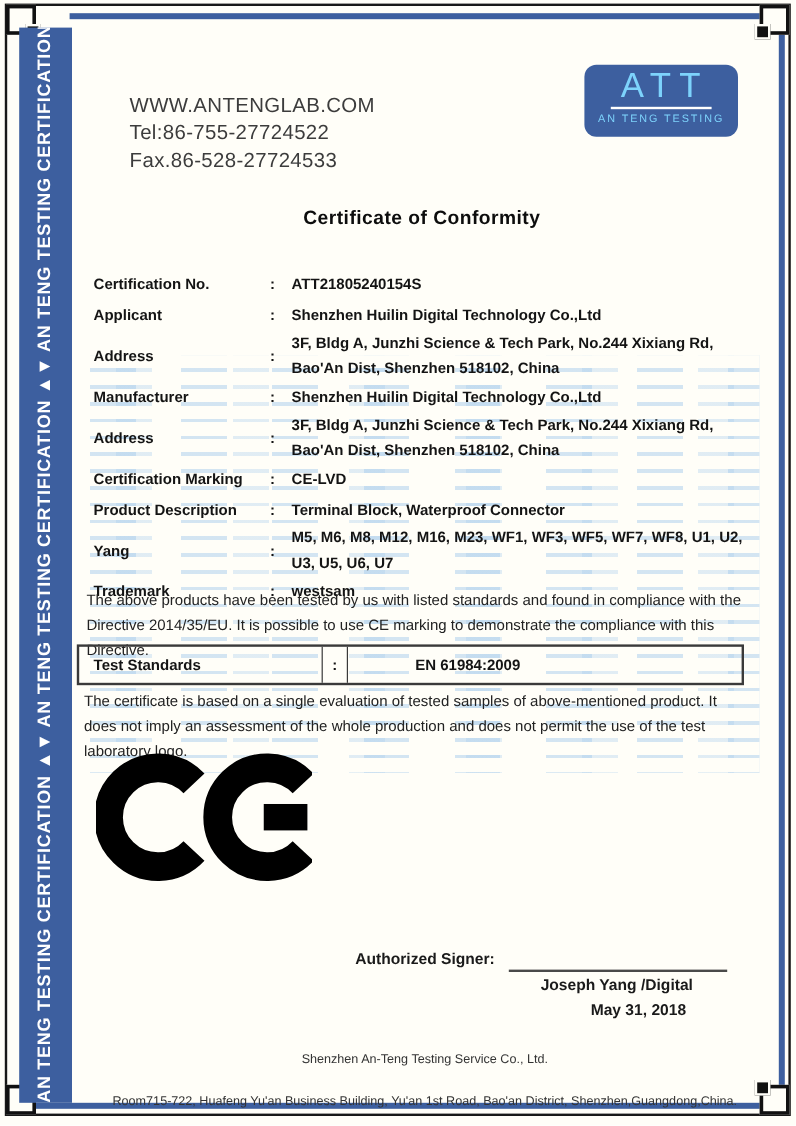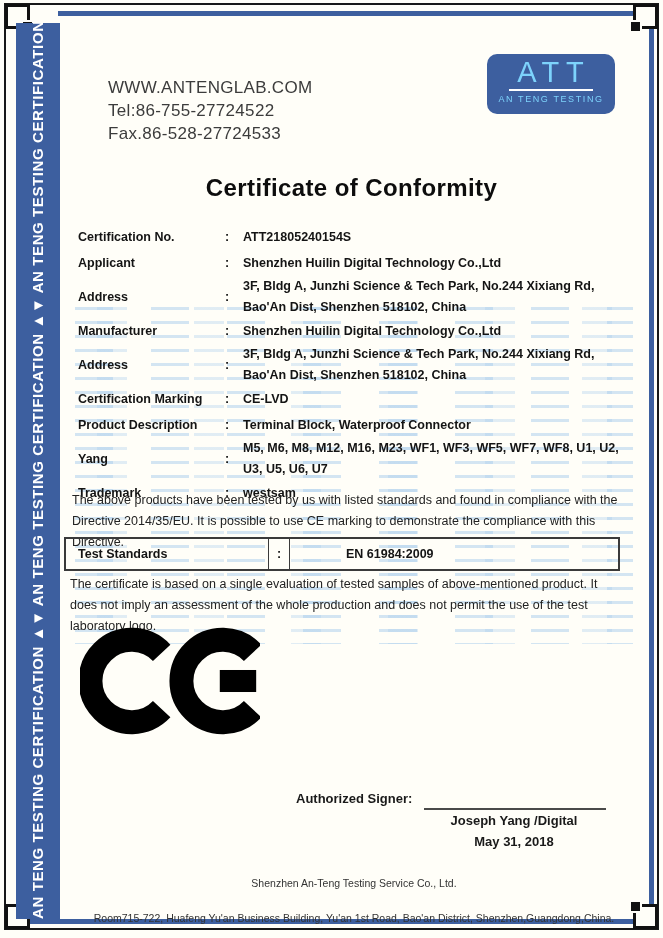--- a/index.html
+++ b/index.html
@@ -37,38 +37,38 @@
   .logo-name{font-size:9px;letter-spacing:1.6px;margin-top:3px;}
   
   .watermark{
     position:absolute;left:75px;top:296px;width:558px;height:348px;pointer-events:none;
     background-image:
       repeating-linear-gradient(180deg,#fffef8 0 11px,rgba(255,254,248,0) 11px 14px),
       repeating-linear-gradient(90deg,rgba(168,204,236,0.50) 0 38px,transparent 38px 76px),
       repeating-linear-gradient(90deg,transparent 0 22px,rgba(168,204,236,0.35) 22px 52px,transparent 52px 97px);
   }
   
-  .title{position:absolute;left:60px;right:20px;top:174px;text-align:center;font-size:24px;font-weight:bold;letter-spacing:0.4px;color:#0d0d0d;}
+  .title{position:absolute;left:60px;right:20px;top:174px;text-align:center;font-size:16px;font-weight:bold;letter-spacing:0.4px;color:#0d0d0d;}
   
   .fields{position:absolute;left:78px;top:224px;width:542px;}
   .field-row{display:grid;grid-template-columns:147px 18px 1fr;align-items:center;min-height:26px;font-size:12.5px;font-weight:bold;line-height:21px;color:#141414;}
   
   .compliance{position:absolute;left:72px;top:490px;width:548px;font-size:12.5px;line-height:21px;color:#222;}
   .ts-box{position:absolute;left:64px;top:537px;width:552px;height:30px;border:2px solid #3a3a3a;display:flex;align-items:stretch;font-size:12.5px;font-weight:bold;color:#141414;background:transparent;gap:44px;}
   .ts-label{width:146px;padding-left:12px;display:flex;align-items:center;}
   .ts-colon{width:20px;border-left:1.5px solid #3a3a3a;border-right:1.5px solid #3a3a3a;display:flex;align-items:center;justify-content:center;}
   .ts-value{padding-left:12px;display:flex;align-items:center;}
   .disclaimer{position:absolute;left:70px;top:574px;width:552px;font-size:12.5px;line-height:21px;color:#222;}
   
   .ce{position:absolute;left:80px;top:620px;}
   
   .signer-label{position:absolute;left:296px;top:791px;font-size:13px;font-weight:bold;}
   .sign-line{position:absolute;left:424px;top:808px;width:182px;border-top:2px solid #4a4a4a;}
   .signer-name{position:absolute;left:414px;top:813px;width:200px;text-align:center;font-size:13px;font-weight:bold;}
-  .signer-date{position:absolute;left:414px;top:834px;width:200px;text-align:center;font-size:13px;font-weight:bold;}
+  .signer-date{position:absolute;left:432px;top:834px;width:200px;text-align:center;font-size:13px;font-weight:bold;}
   
   .footer-company{position:absolute;left:60px;right:15px;top:877px;text-align:center;font-size:10.5px;color:#333;}
   .footer-address{position:absolute;left:60px;right:15px;top:896px;text-align:center;font-size:10.5px;color:#333;margin-top:16px;}
 </style>
 </head>
 <body>
 
 <div class="page" style="--accent:#3d5f9f;">
 
   <div class="watermark"></div>

